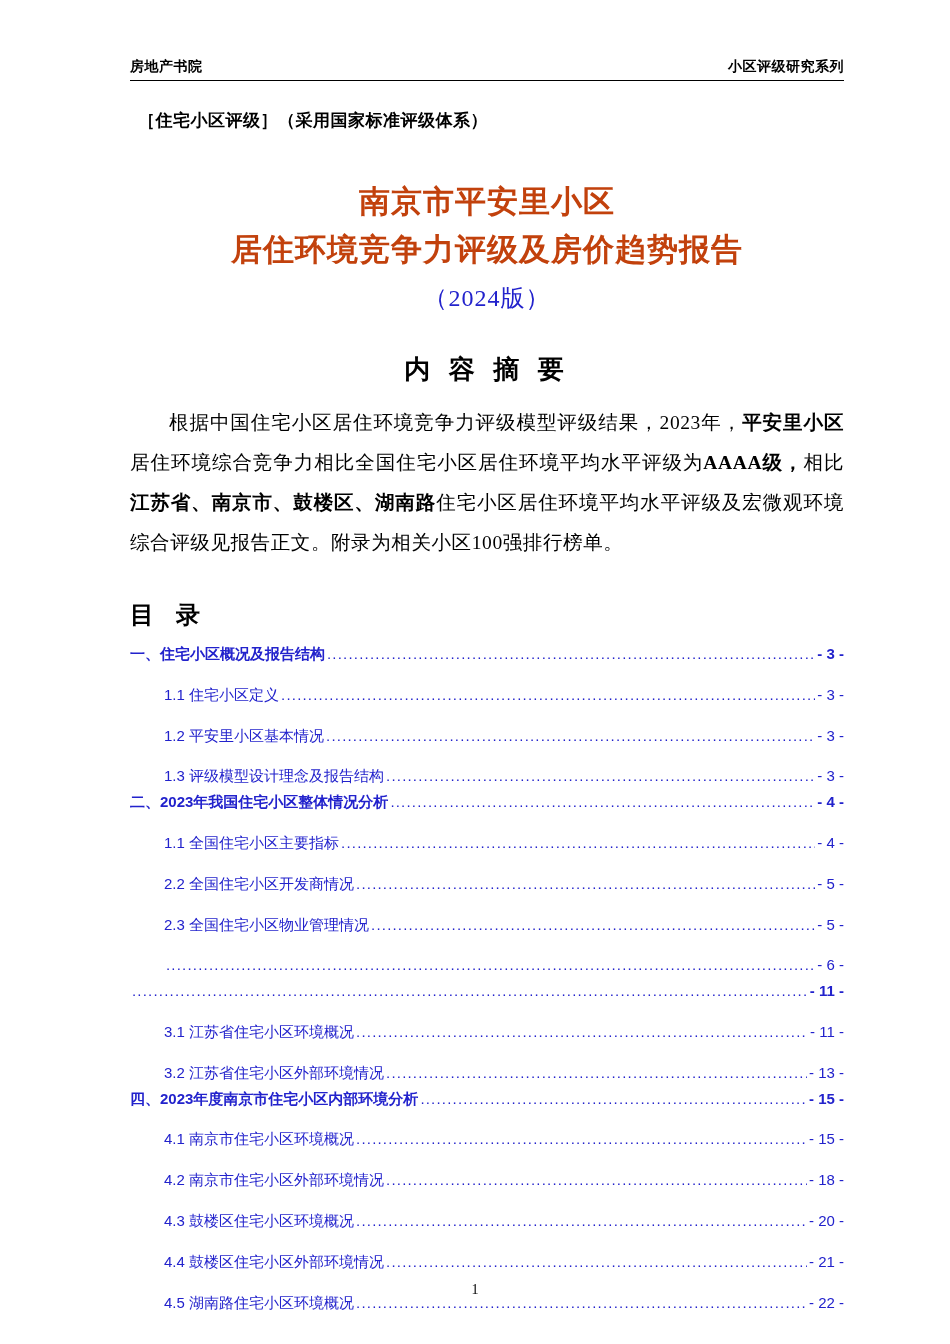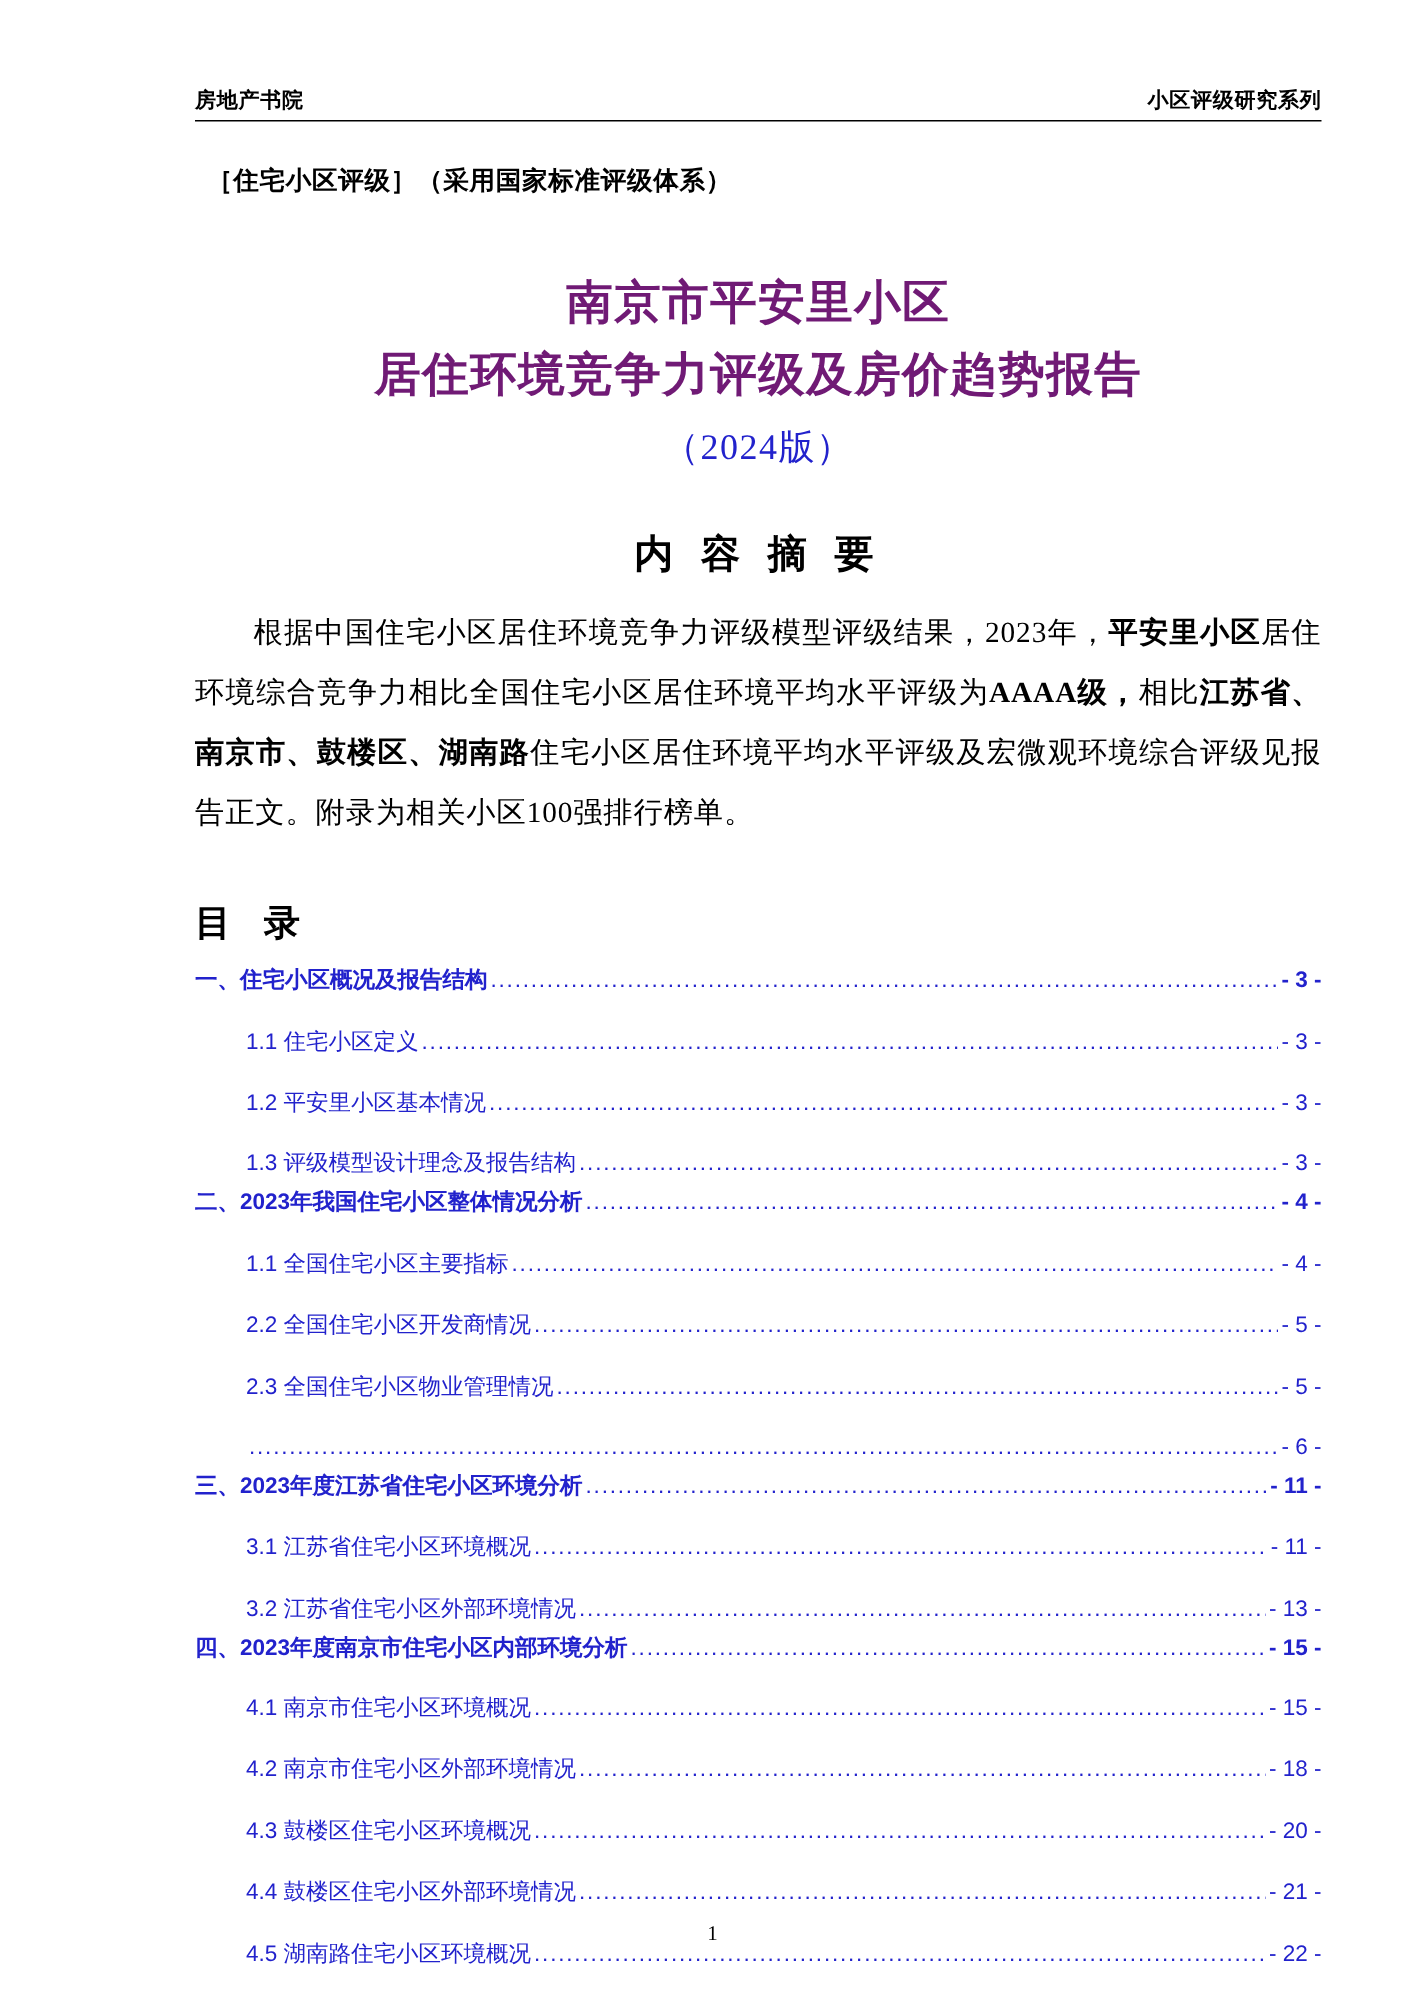--- a/index.html
+++ b/index.html
@@ -13,21 +13,21 @@
     font-family: "Liberation Serif", "DejaVu Serif", serif;
     color: #000000;
     position: relative;
     overflow: hidden;
   }
   .page {
     position: relative;
     width: 950px;
     height: 1344px;
     box-sizing: border-box;
-    padding: 58px 69px 40px 130px;
+    padding: 58px 106px 40px 130px;
   }
 
   
   .header {
     display: flex;
     justify-content: space-between;
     align-items: flex-end;
     font-size: 14px;
     font-family: "Liberation Sans", "DejaVu Sans", sans-serif;
     font-weight: bold;
@@ -47,21 +47,21 @@
     margin: 24px 0 0 8px;
     letter-spacing: 0.5px;
   }
 
   
   .title-block {
     text-align: center;
     margin-top: 46px;
   }
   .title-line {
-    color: #701a75;
+    color: #c2410c;
     font-weight: bold;
     font-size: 31px;
     line-height: 1.55;
     letter-spacing: 1px;
     font-family: "Liberation Serif", serif;
   }
   .title-version {
     color: #2222cc;
     font-weight: normal;
     font-size: 24px;
@@ -195,21 +195,20 @@
       <div class="toc-row lvl2">
         <span class="toc-text">2.3 全国住宅小区物业管理情况</span>
         <span class="toc-dots">........................................................................................................................................................................................................</span>
         <span class="toc-page">- 5 -</span>
       </div>
       <div class="toc-row lvl2">
         <span class="toc-dots">........................................................................................................................................................................................................</span>
         <span class="toc-page">- 6 -</span>
       </div>
       <div class="toc-row lvl1">
-        <span class="toc-text">三、2023年度江苏省住宅小区环境分析</span>
         <span class="toc-dots">........................................................................................................................................................................................................</span>
         <span class="toc-page">- 11 -</span>
       </div>
       <div class="toc-row lvl2">
         <span class="toc-text">3.1 江苏省住宅小区环境概况</span>
         <span class="toc-dots">........................................................................................................................................................................................................</span>
         <span class="toc-page">- 11 -</span>
       </div>
       <div class="toc-row lvl2">
         <span class="toc-text">3.2 江苏省住宅小区外部环境情况</span>

